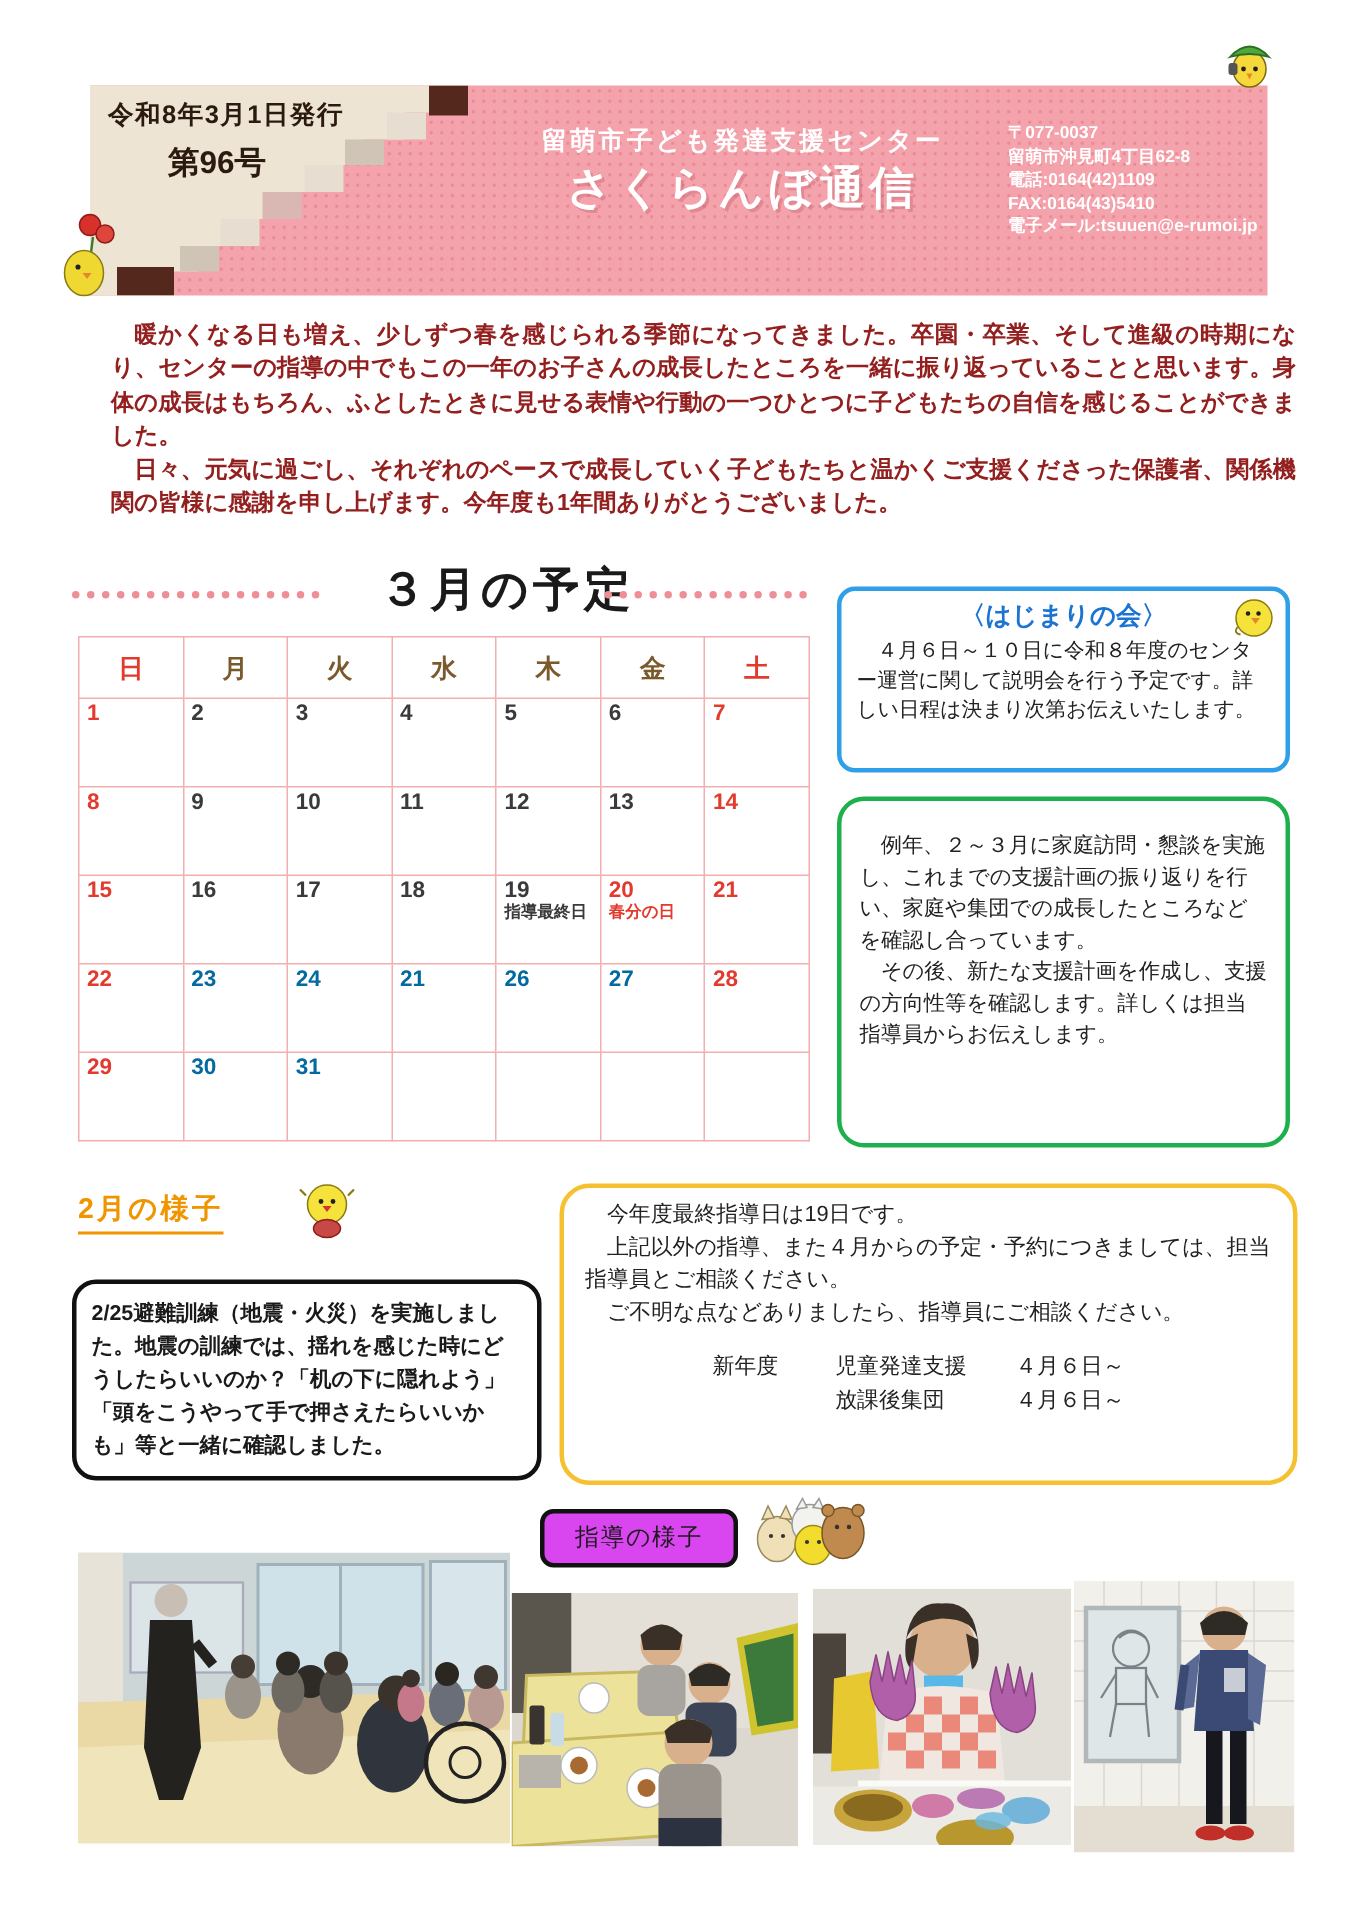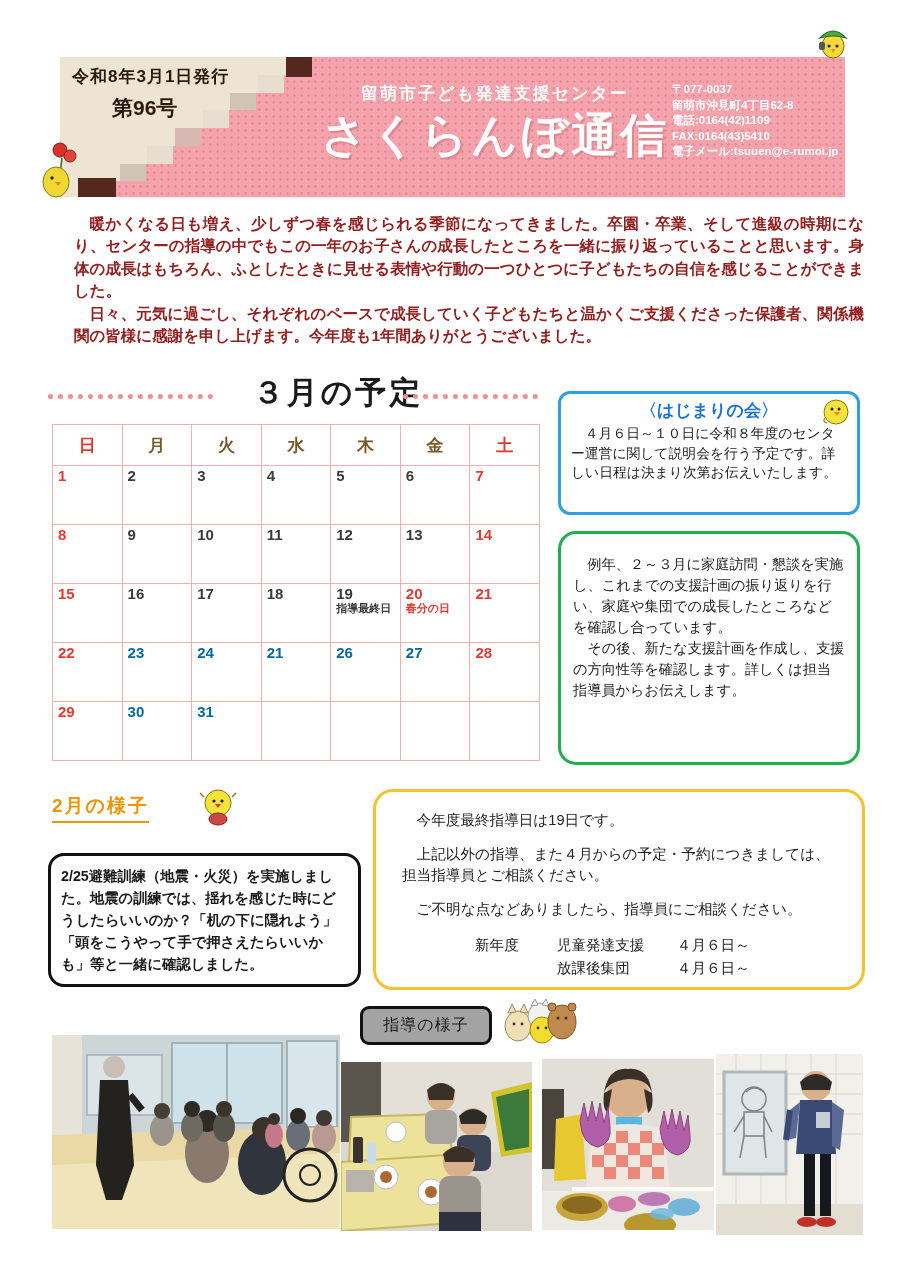--- a/index.html
+++ b/index.html
@@ -11,21 +11,21 @@
     background-color:#f4a2ab;
     background-image:radial-gradient(#e98a95 1px,transparent 1.2px);
     background-size:7px 7px;}
   .stairs{position:absolute;left:0;top:0;width:300px;height:140px;}
   .issue-block{position:absolute;left:12px;top:8px;width:230px;color:#2b1a10;}
   .issue-date{font-size:17px;font-weight:bold;letter-spacing:1px;}
   .issue-no{font-size:21px;font-weight:bold;margin-top:6px;margin-left:40px;}
   .org-name{position:absolute;left:250px;top:25px;width:370px;text-align:center;
     color:#fff;font-size:17px;font-weight:bold;letter-spacing:2px;}
   .news-title{position:absolute;left:215px;top:48px;width:440px;text-align:center;
-    color:#fff;font-size:46px;font-weight:bold;letter-spacing:3px;
+    color:#fff;font-size:30px;font-weight:bold;letter-spacing:3px;
     text-shadow:2px 2px 0 rgba(190,90,100,.35);}
   .contact{position:absolute;left:612px;top:25px;width:170px;color:#fff;
     font-size:11.5px;font-weight:bold;line-height:15.5px;white-space:nowrap;}
 
   
   .intro{position:absolute;left:74px;top:213px;width:790px;color:#93201f;
     font-size:15.5px;line-height:22.4px;font-weight:bold;text-align:justify;}
   .intro p{margin:0;text-indent:1em;}
 
   
@@ -64,30 +64,30 @@
   .feb-heading{position:absolute;left:52px;top:793px;font-size:19px;font-weight:bold;
     color:#f09400;border-bottom:2.5px solid #f09400;padding-bottom:2px;letter-spacing:2px;}
   .box-black{left:48px;top:853px;width:313px;height:134px;
     border:3px solid #111;border-radius:16px;padding:9px 10px;font-weight:bold;}
   .box-black .bb{color:#1a1a1a;font-size:14.3px;line-height:22px;}
 
   .box-yellow{left:373px;top:789px;width:492px;height:201px;
     border:3px solid #f6c130;border-radius:20px;padding:6px 14px;}
   .box-yellow .bt{color:#f0a400;font-size:17px;font-weight:bold;text-align:center;}
   .box-yellow .bb{color:#222;font-size:14.6px;line-height:21.5px;margin-top:2px;}
-  .box-yellow .bb p{margin:12px;text-indent:1em;}
+  .box-yellow .bb p{margin:0;text-indent:1em;}
   .sched{margin-top:14px;display:flex;color:#222;font-size:14.6px;line-height:23px;}
   .sched .slabel{margin-left:85px;font-weight:normal;}
   .sched .srows{margin-left:38px;}
   .sched .srow{display:flex;}
   .sched .sname{width:120px;}
 
   
   .photos-label{position:absolute;left:360px;top:1006px;width:126px;height:33px;
-    border:3px solid #111;border-radius:9px;background:#a3a3a3;
+    border:3px solid #111;border-radius:9px;background:#d946ef;
     display:flex;align-items:center;justify-content:center;
     font-size:16px;color:#1a1a1a;letter-spacing:1px;}
   .photo{position:absolute;overflow:hidden;}
   .photo svg{display:block;}
   .ph1{left:52px;top:1035px;width:288px;height:194px;}
   .ph2{left:341px;top:1062px;width:191px;height:169px;}
   .ph3{left:542px;top:1059px;width:172px;height:171px;}
   .ph4{left:716px;top:1054px;width:147px;height:181px;}
 
   .deco{position:absolute;}

